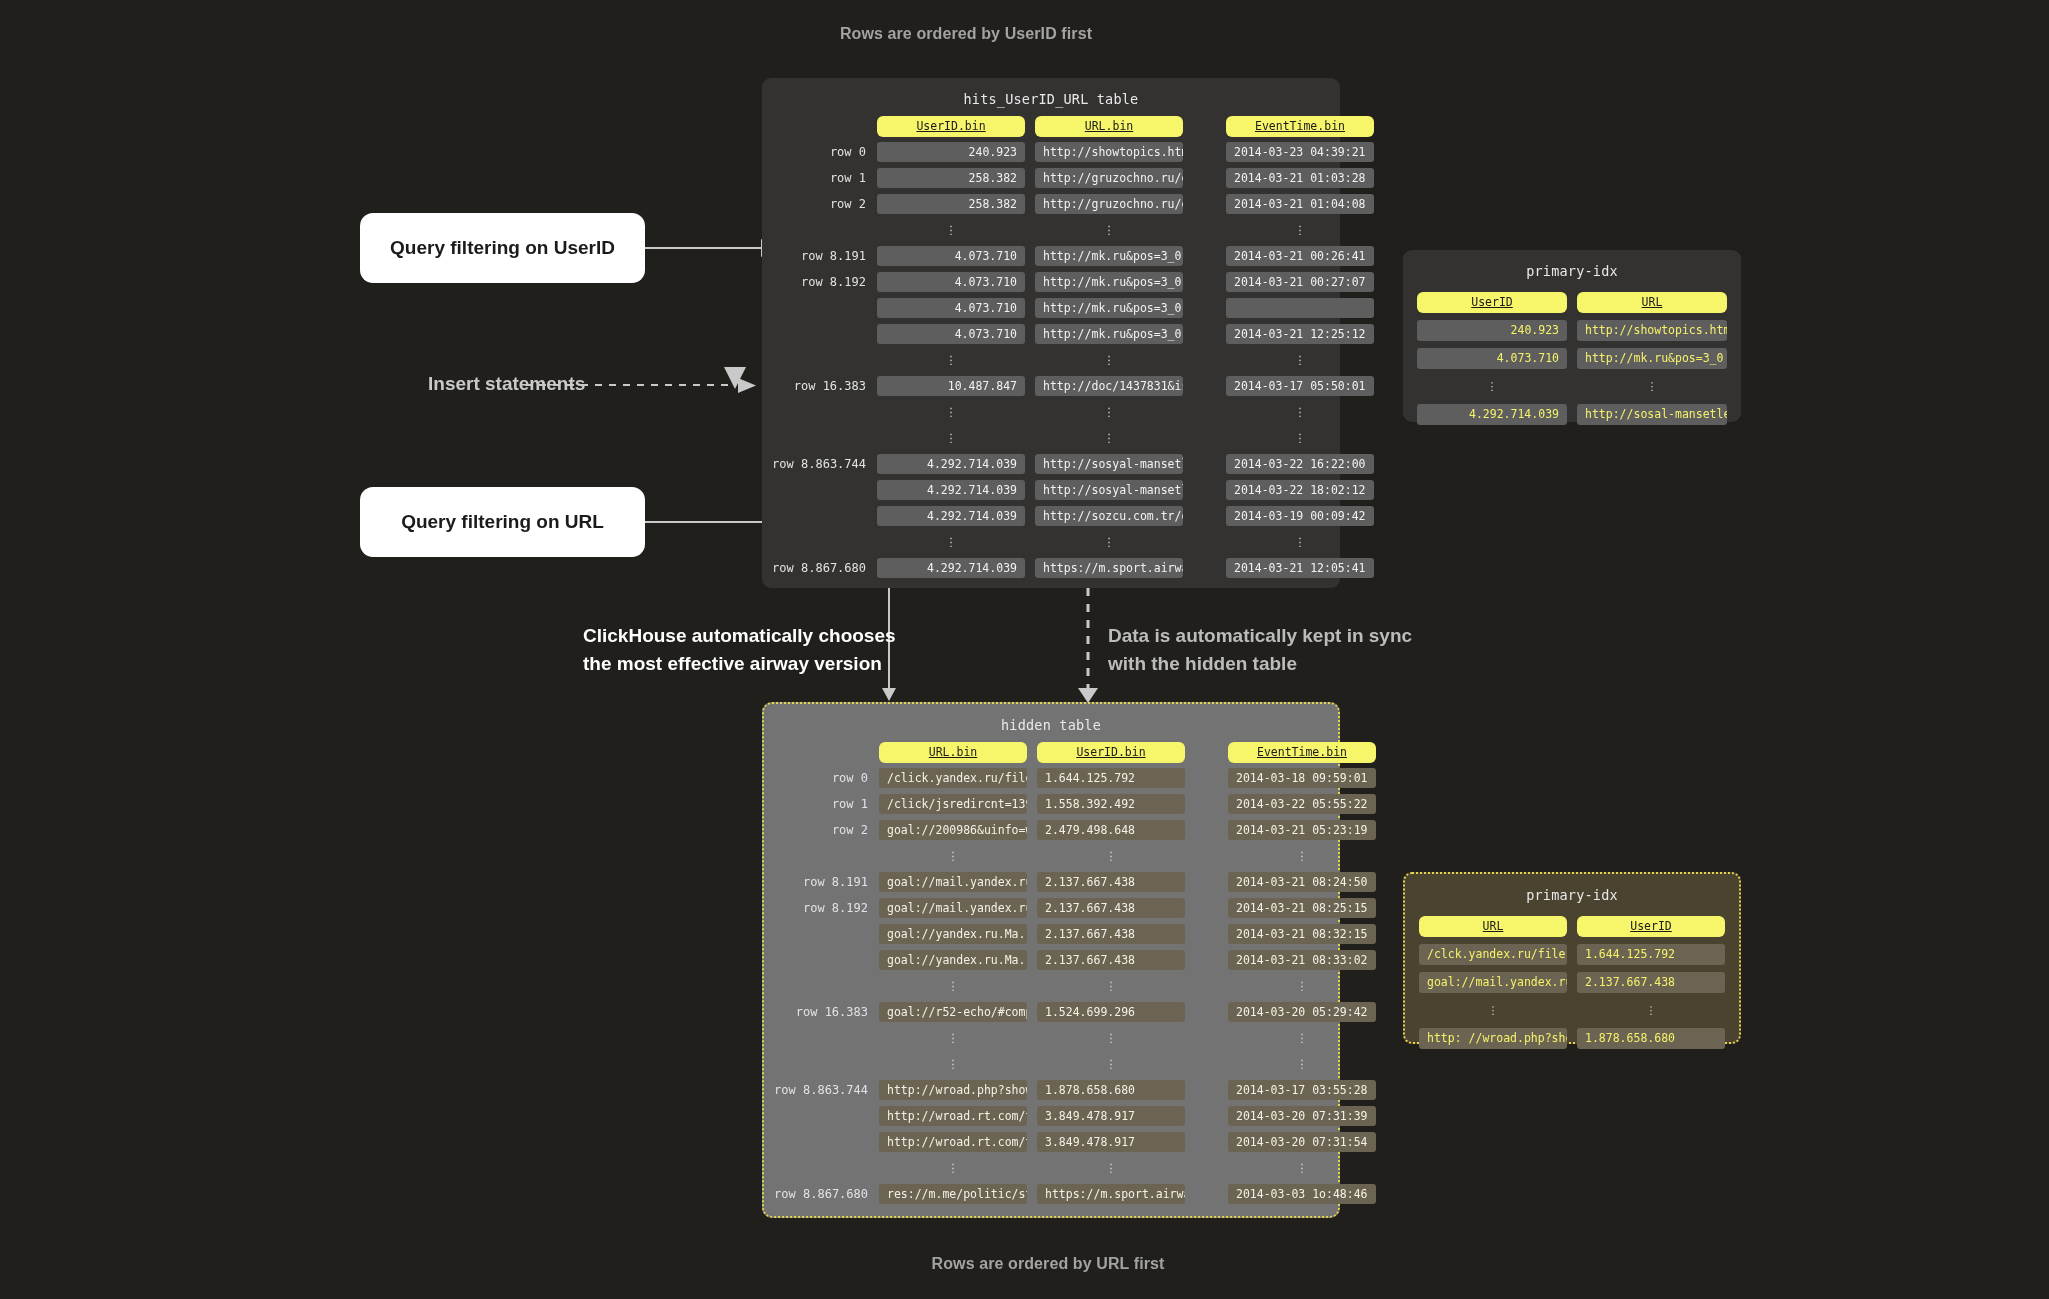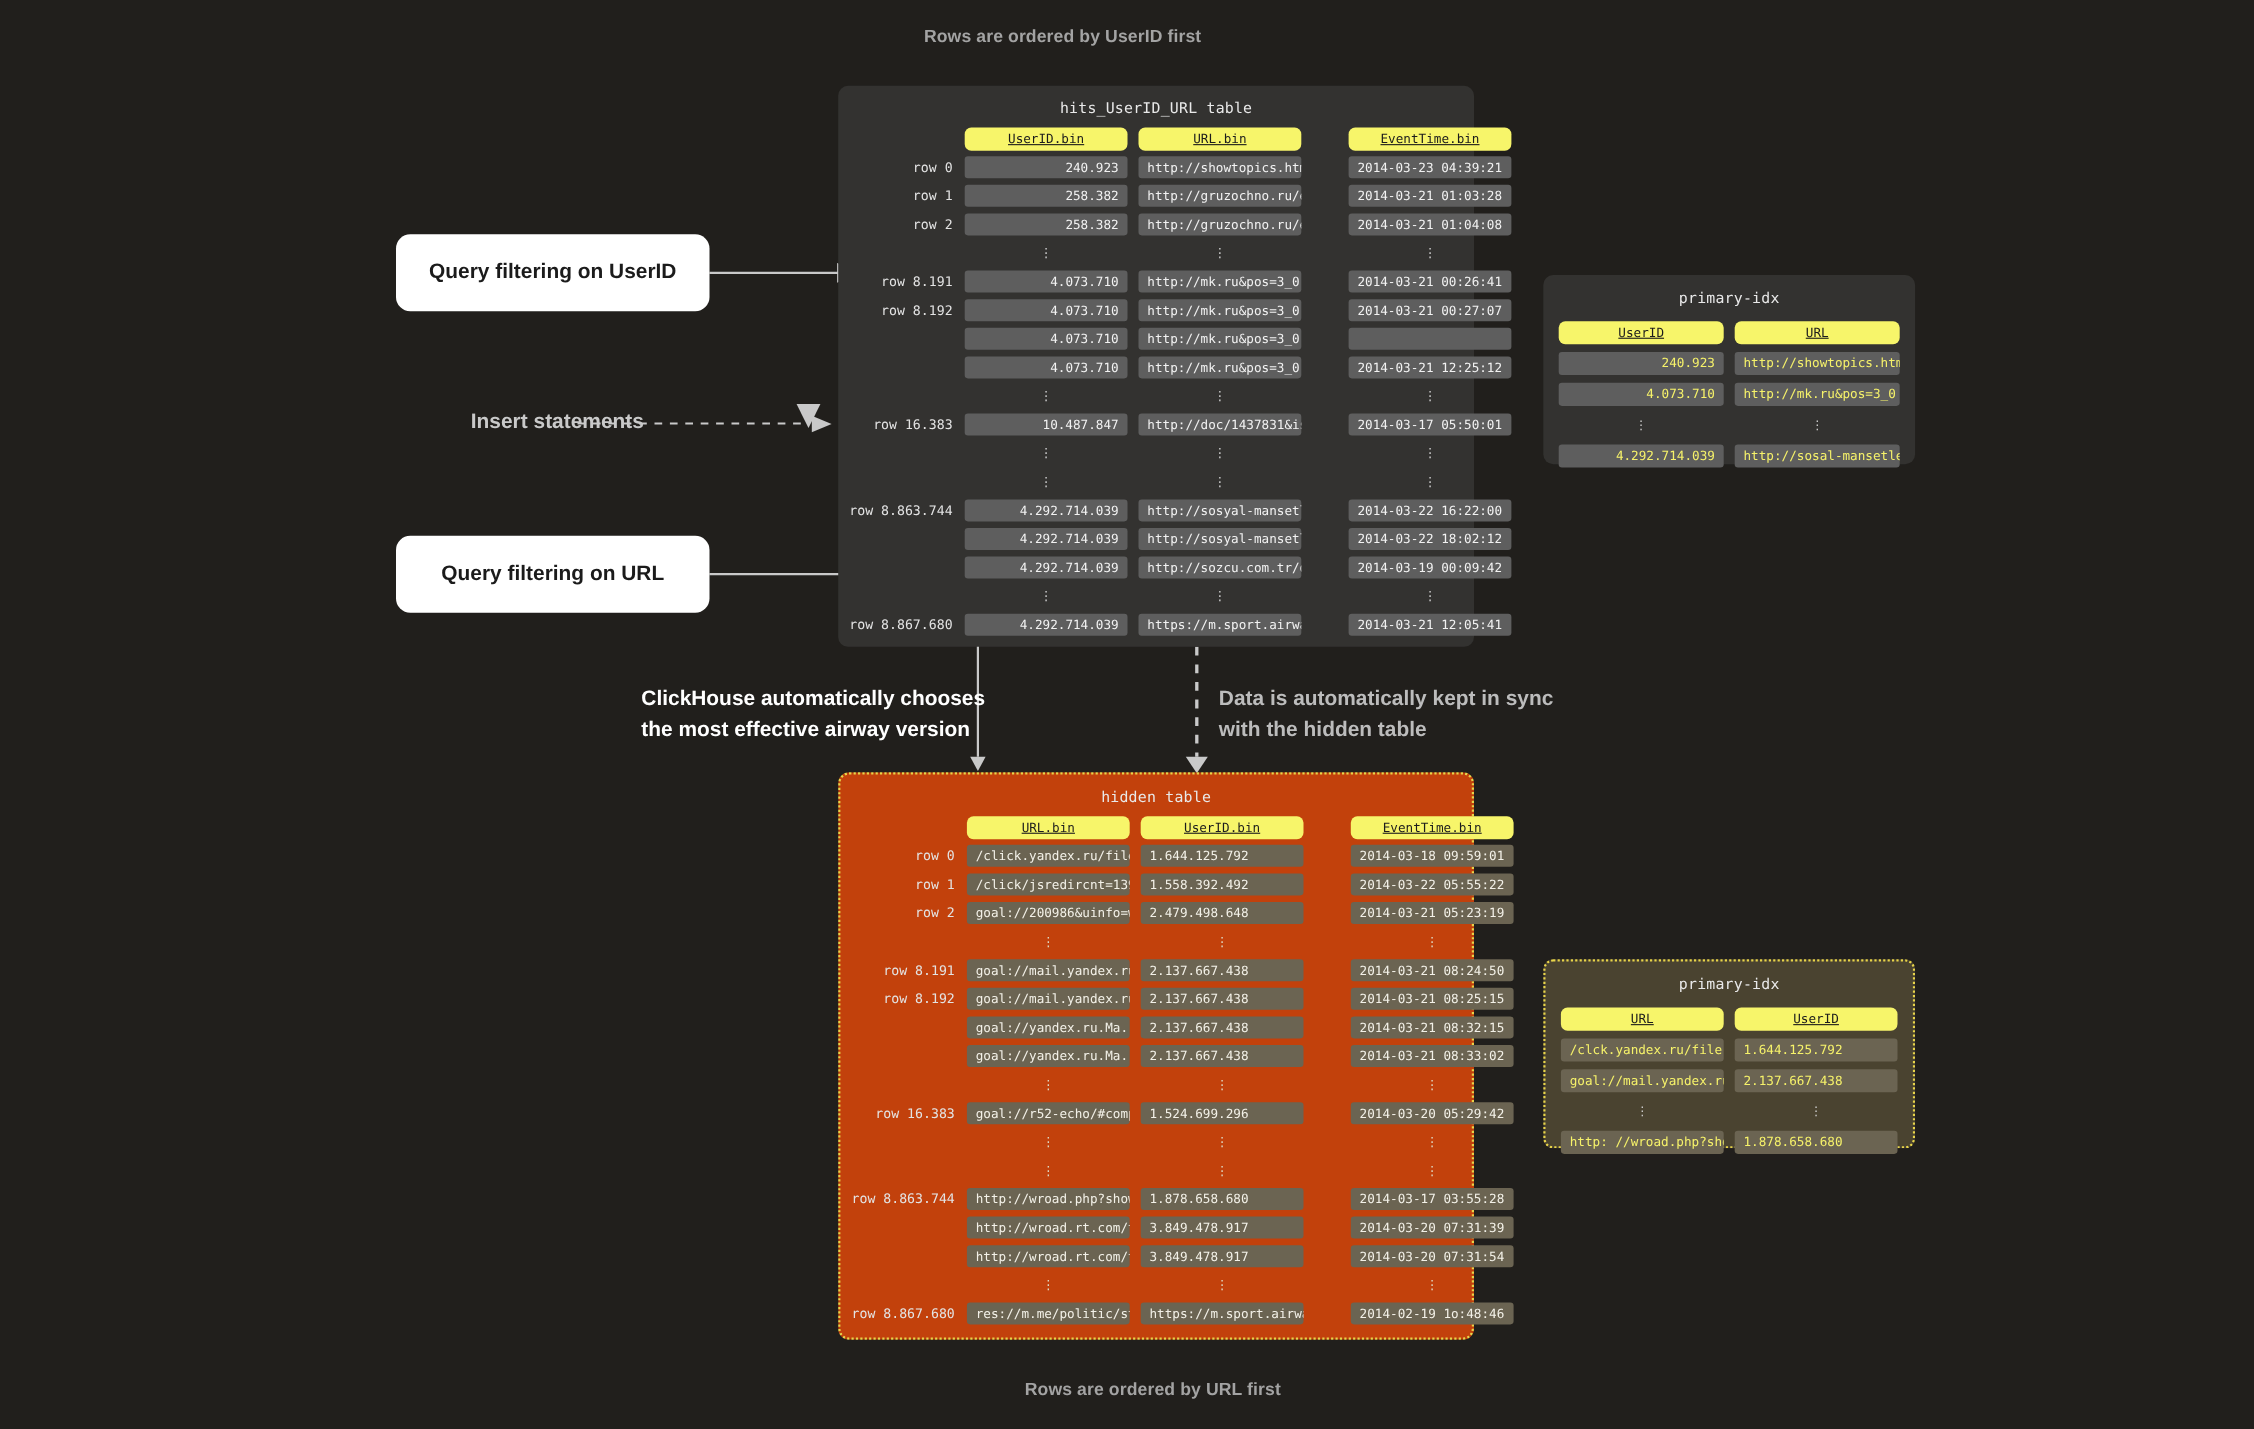--- a/index.html
+++ b/index.html
@@ -20,21 +20,21 @@
     white-space: nowrap;
   }
 
   
   .panel {
     position: absolute;
     border-radius: 9px;
   }
   .panel.dark   { background: #333230; }
   .panel.hidden-tbl {
-    background: #c2410c;
+    background: #737373;
     border: 2px dotted #e8d44a;
     border-radius: 10px;
   }
   .panel-title {
     text-align: center;
     font-family: "DejaVu Sans Mono", monospace;
     font-size: 13.5px;
     color: #e9e9e9;
     padding-top: 13px;
     letter-spacing: .2px;
@@ -449,21 +449,21 @@
         <div class="trow ell">
           <div class="rowlabel"></div>
           <div class="cell c0"><span class="vdots">⋮</span></div>
           <div class="cell c1"><span class="vdots">⋮</span></div>
           <div class="cell c2"><span class="vdots">⋮</span></div>
         </div>
         <div class="trow">
           <div class="rowlabel">row 8.867.680</div>
           <div class="cell c0 txt">res://m.me/politic/stati...</div>
           <div class="cell c1 txt">https://m.sport.airway/?</div>
-          <div class="cell c2 txt">2014-02-19 1o:48:46</div>
+          <div class="cell c2 txt">2014-03-03 1o:48:46</div>
         </div>
       </div>
   </div>
 
   <div class="idx olive" style="left:1403px; top:872px; width:338px; height:172px;">
     <div class="panel-title">primary-idx</div>
     <div style="margin-top:13px;" id="idx-bottom">
         <div class="irow">
           <div class="icell head">URL</div>
           <div class="icell head">UserID</div>

